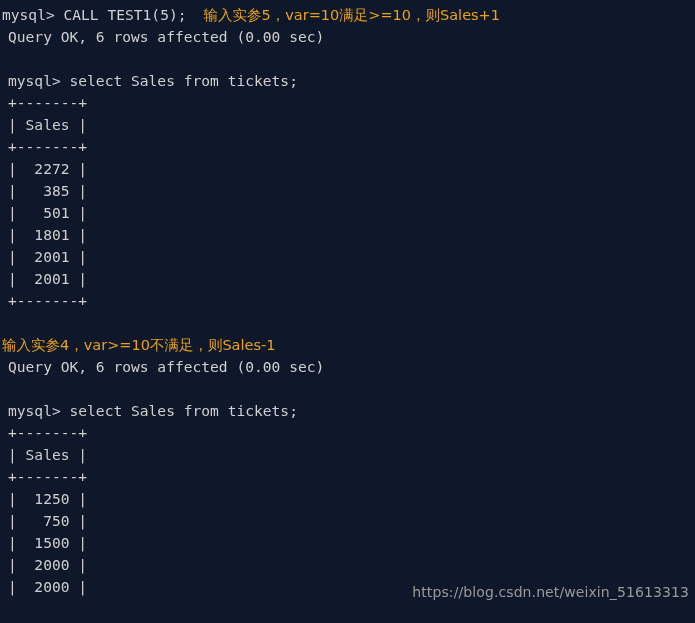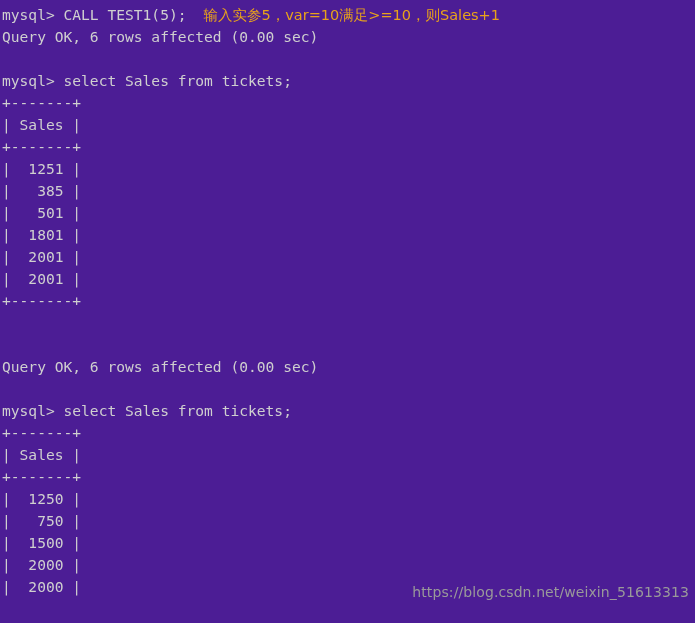--- a/index.html
+++ b/index.html
@@ -13,32 +13,32 @@
     overflow: hidden;
     position: relative;
     font-family: "DejaVu Sans Mono", "Liberation Mono", monospace;
   }
   #terminal {
     position: absolute;
     left: 0;
     top: 0;
     width: 695px;
     height: 623px;
-    background: #4c1d95;
+    background: #0f172a;
     padding: 4px 0 0 0;
     box-sizing: border-box;
   }
   .line {
     height: 22px;
     line-height: 22px;
     white-space: pre;
     font-size: 14.6px;
     color: #cfcfcf;
     letter-spacing: 0px;
-    padding-left: 2px;
+    padding-left: 8px;
   }
   .line.blank {
     height: 22px;
   }
   .cmdline {
     display: flex;
     align-items: baseline;
     height: 22px;
     line-height: 22px;
     padding-left: 2px;
@@ -83,30 +83,31 @@
     <span class="cmd-text">mysql&gt; CALL TEST1(5);</span>
     <span class="annot gap-wide">输入实参5，var=10满足&gt;=10，则Sales+1</span>
   </div>
   <div class="line">Query OK, 6 rows affected (0.00 sec)</div>
   <div class="line blank"></div>
 
   <div class="line">mysql&gt; select Sales from tickets;</div>
   <div class="line">+-------+</div>
   <div class="line">| Sales |</div>
   <div class="line">+-------+</div>
-  <div class="line">|  1251 |</div>
+  <div class="line">|  2272 |</div>
   <div class="line">|   385 |</div>
   <div class="line">|   501 |</div>
   <div class="line">|  1801 |</div>
   <div class="line">|  2001 |</div>
   <div class="line">|  2001 |</div>
   <div class="line">+-------+</div>
   <div class="line blank"></div>
 
   <div class="cmdline">
+    <span class="annot gap-none">输入实参4，var&gt;=10不满足，则Sales-1</span>
   </div>
   <div class="line">Query OK, 6 rows affected (0.00 sec)</div>
   <div class="line blank"></div>
 
   <div class="line">mysql&gt; select Sales from tickets;</div>
   <div class="line">+-------+</div>
   <div class="line">| Sales |</div>
   <div class="line">+-------+</div>
   <div class="line">|  1250 |</div>
   <div class="line">|   750 |</div>

